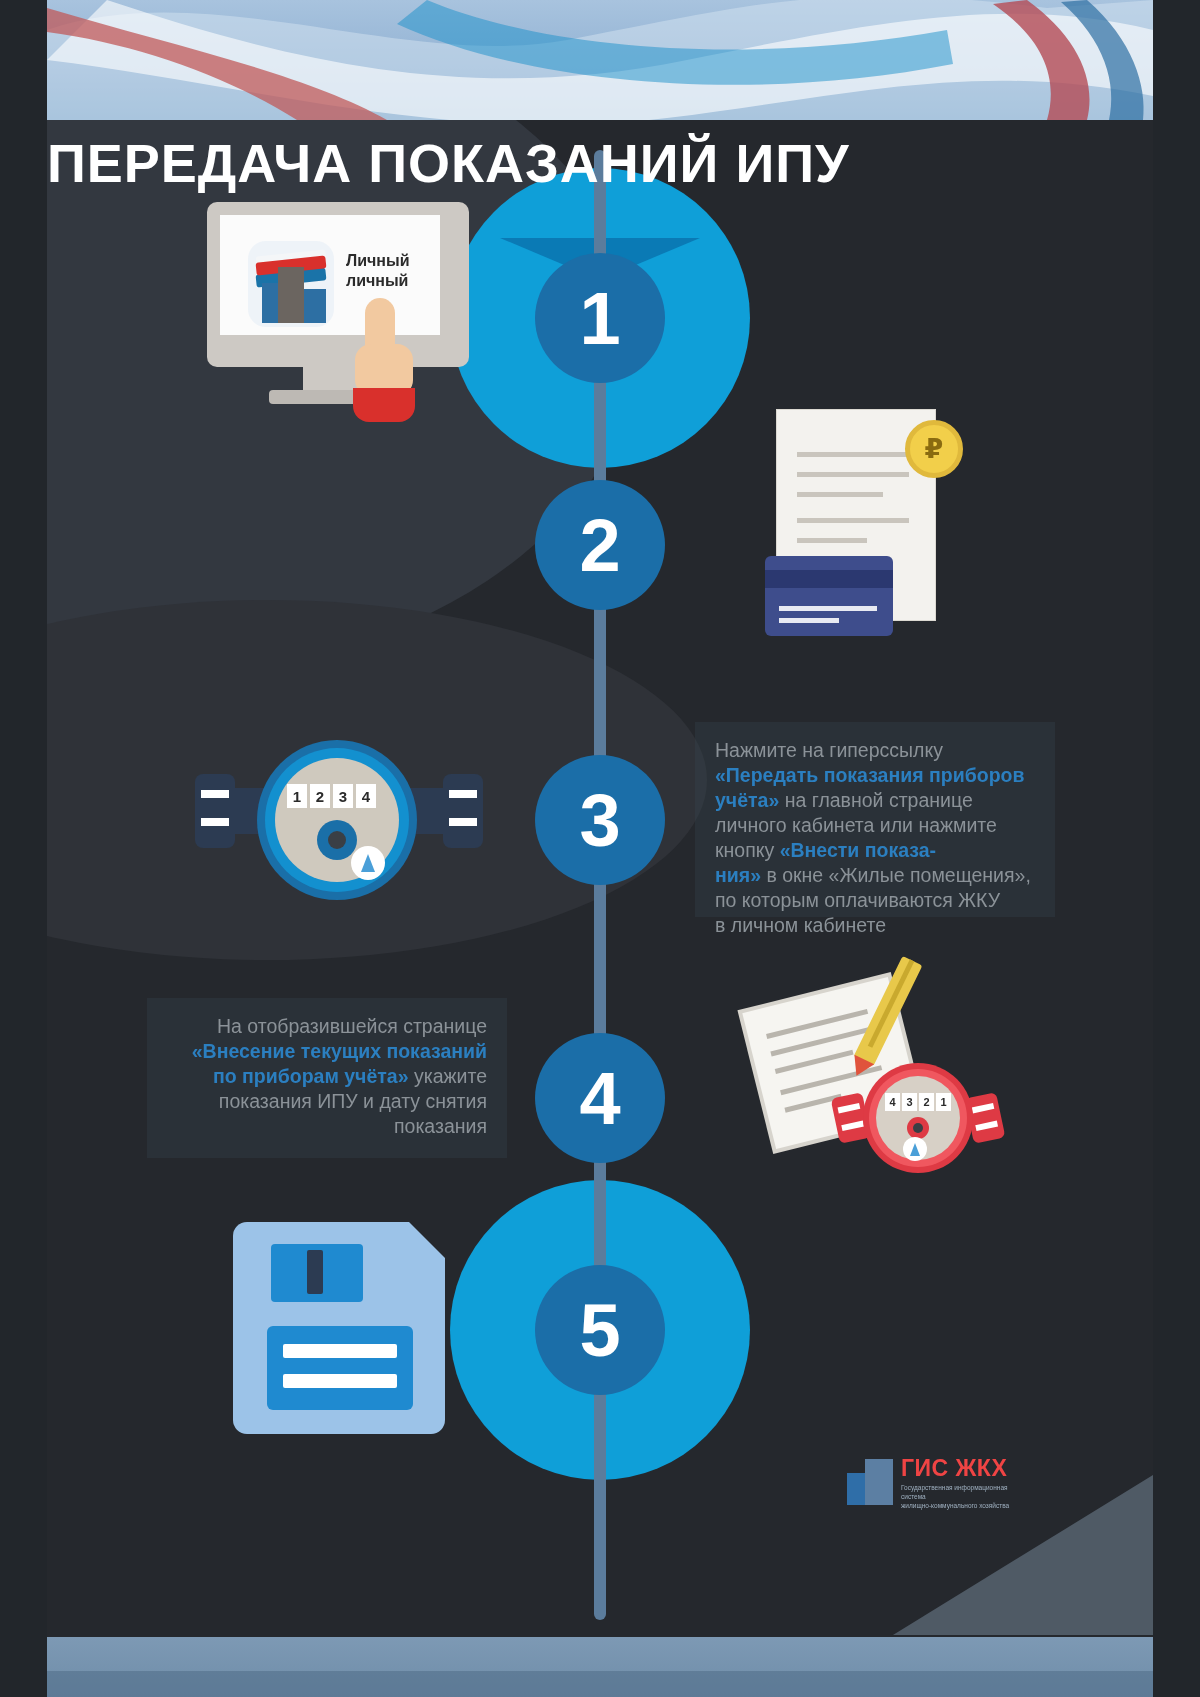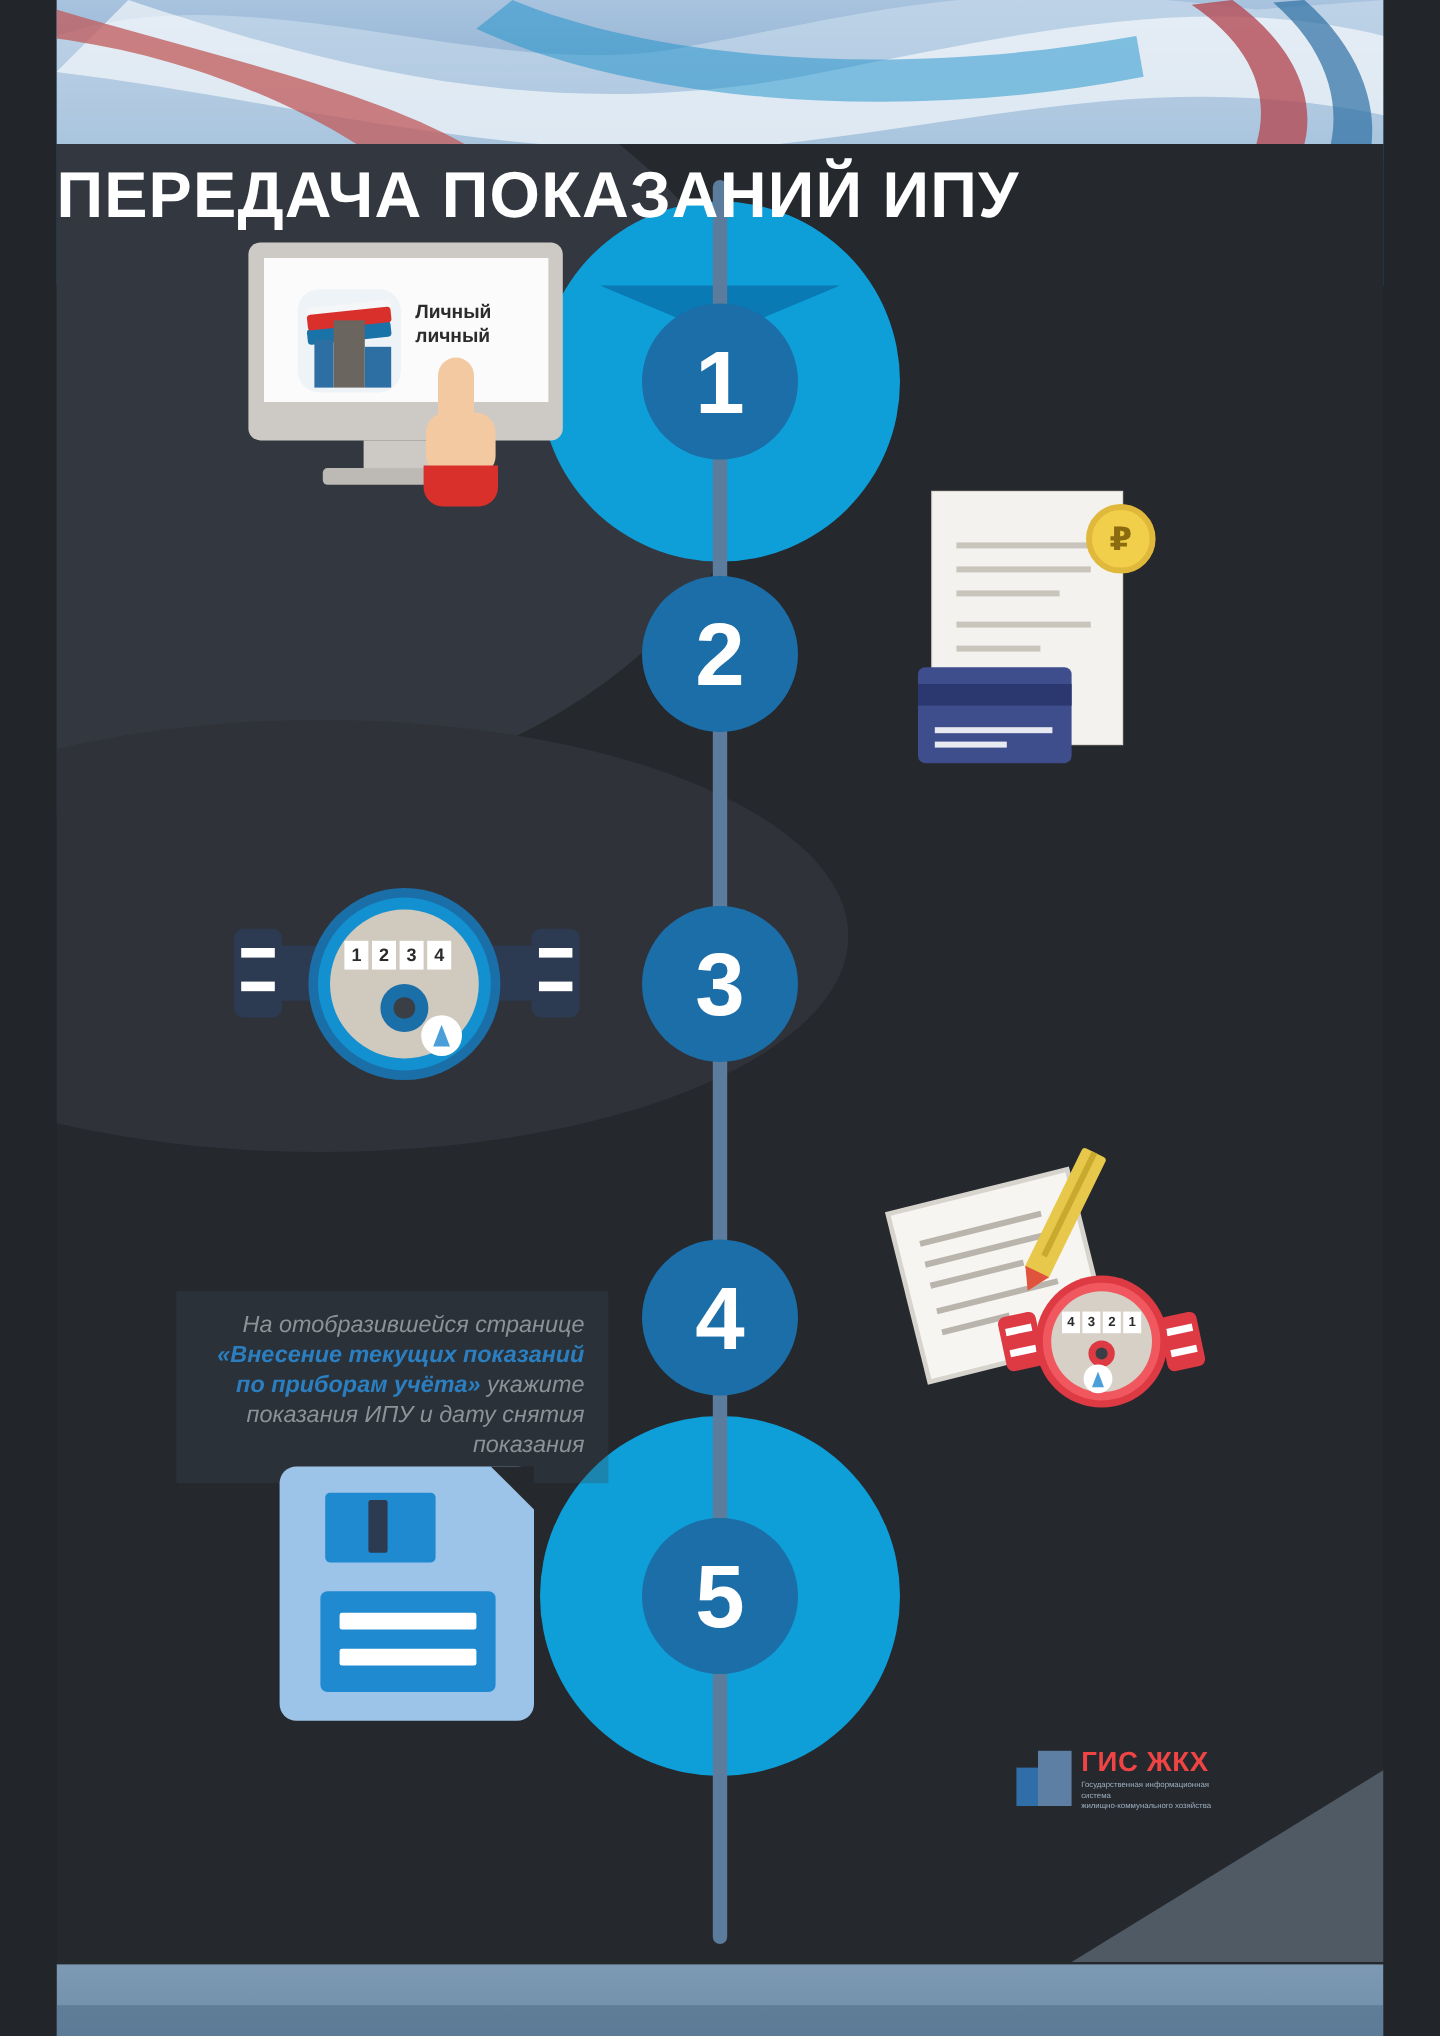--- a/index.html
+++ b/index.html
@@ -46,28 +46,28 @@
   
   .panel{position:absolute;background:rgba(56,74,84,.30);z-index:6;padding:16px 20px;box-sizing:border-box;}
   .panel p{margin:0;color:#8b9298;font-size:19.5px;line-height:25px;font-family:"Liberation Sans",sans-serif;}
   .panel b{color:#2b7fc0;font-weight:bold;}
   .panel.right{left:648px;width:360px;text-align:left;}
   .panel.left{left:100px;width:360px;text-align:right;}
 
   .p1{top:288px;height:66px;}
   .p2{top:515px;height:76px;}
   .p3{top:722px;height:195px;}
-  .p4{top:1076px;height:160px;font-style:italic;}
+  .p4{top:998px;height:160px;}
   .p5{top:1262px;height:150px;}
 
   
   .ill{position:absolute;z-index:6;}
   .mon{left:160px;top:202px;width:262px;height:225px;}
   .mon-case{position:absolute;left:0;top:0;width:262px;height:165px;background:#cdc9c4;border-radius:10px;}
-  .mon-screen{position:absolute;left:13px;top:13px;width:237px;height:120px;background:#fbfbfb;}
+  .mon-screen{position:absolute;left:13px;top:13px;width:220px;height:120px;background:#fbfbfb;}
   .mon-neck{position:absolute;left:96px;top:165px;width:70px;height:28px;background:#cdc9c4;}
   .mon-base{position:absolute;left:62px;top:188px;width:140px;height:14px;background:#bdb9b4;border-radius:4px;}
   .lk-badge{position:absolute;left:28px;top:26px;width:86px;height:86px;background:#eef3f8;border-radius:18px;overflow:hidden;}
   .flag-r{position:absolute;left:8px;top:18px;width:70px;height:13px;background:#d9302c;border-radius:3px;transform:rotate(-6deg);}
   .flag-b{position:absolute;left:8px;top:30px;width:70px;height:13px;background:#1a73a8;border-radius:3px;transform:rotate(-6deg);}
   .flag-w{position:absolute;left:8px;top:12px;width:70px;height:10px;background:#f4f6f8;border-radius:3px;transform:rotate(-6deg);}
   .bld-a{position:absolute;left:30px;top:26px;width:26px;height:56px;background:#6b6560;}
   .bld-b{position:absolute;left:14px;top:42px;width:16px;height:40px;background:#2d6fa3;}
   .bld-c{position:absolute;left:56px;top:48px;width:22px;height:34px;background:#2d6fa3;}
   .lk-text{position:absolute;left:126px;top:36px;width:104px;color:#2b2b2b;font-size:16px;font-weight:bold;line-height:20px;}
@@ -193,20 +193,23 @@
 
   <div class="halo" style="left:403px;top:168px;"></div>
   <div class="halo" style="left:403px;top:1180px;"></div>
 
   <div class="num n1">1</div>
   <div class="num n2">2</div>
   <div class="num n3">3</div>
   <div class="num n4">4</div>
   <div class="num n5">5</div>
 
+  <div class="panel right p3">
+    <p>Нажмите на гиперссылку <b>«Передать показания приборов учёта»</b> на главной странице личного кабинета или нажмите кнопку <b>«Внести показа-<br>ния»</b> в окне «Жилые помещения»,<br>по которым оплачиваются ЖКУ<br>в личном кабинете</p>
+  </div>
   <div class="panel left p4">
     <p>На отобразившейся странице<br><b>«Внесение текущих показаний<br>по приборам учёта»</b> укажите<br>показания ИПУ и дату снятия<br>показания</p>
   </div>
 
   <div class="ill mon">
     <div class="mon-case">
       <div class="mon-screen">
         <div class="lk-badge">
           <div class="flag-w"></div>
           <div class="flag-b"></div>

